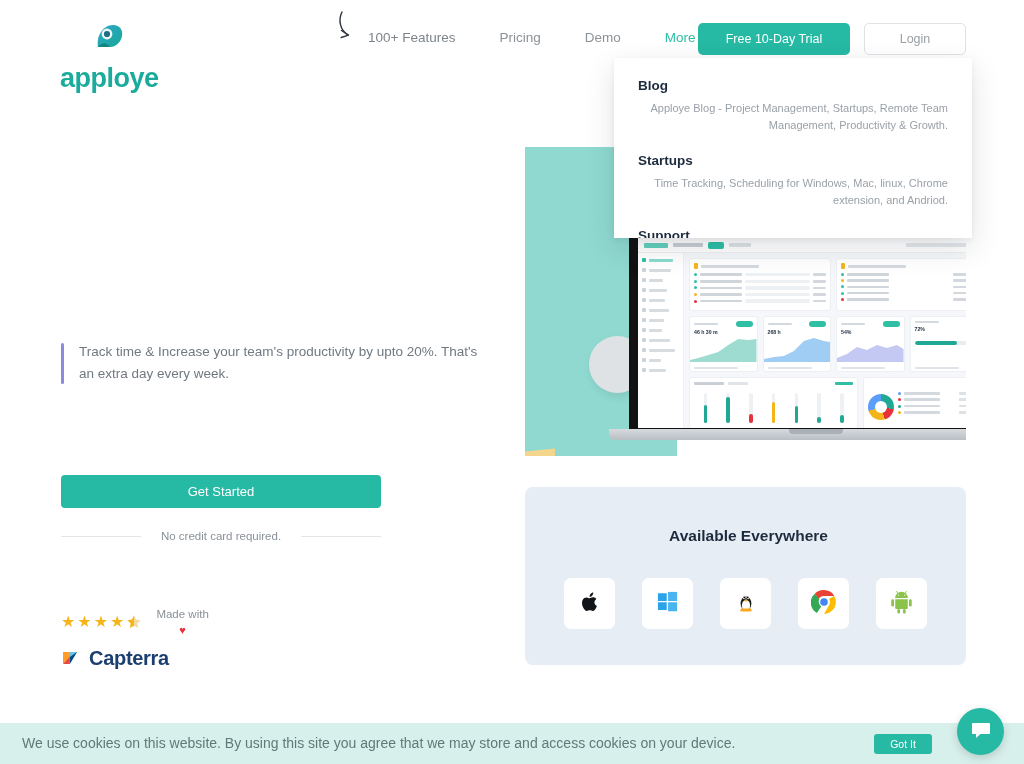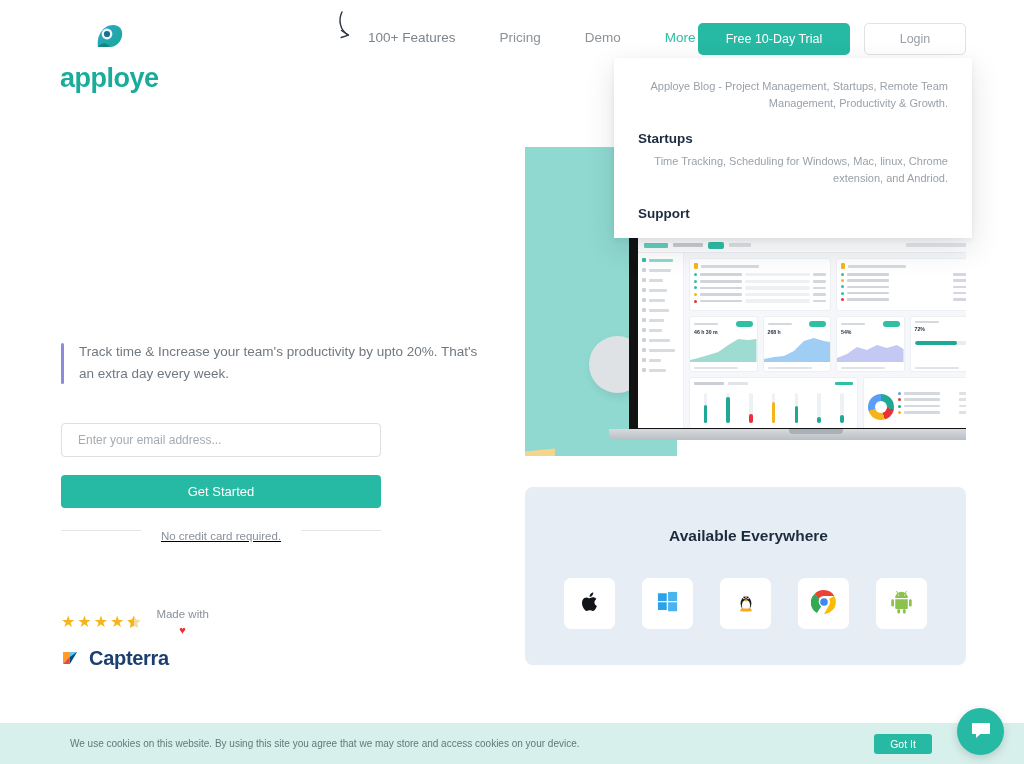--- a/index.html
+++ b/index.html
@@ -210,23 +210,22 @@
     cursor: pointer;
     font-family: inherit;
   }
 
   .nocc-row {
     position: absolute;
     left: 61px;
     top: 530px;
     width: 320px;
     display: flex;
-    align-items: flex-start;
+    align-items: center;
     gap: 20px;
-    text-decoration: underline;
   }
   .nocc-line { flex: 1; height: 1px; background: #e2e5e8; }
   .nocc-text { font-size: 11.5px; color: #8a9199; white-space: nowrap; }
 
   .rating-row {
     position: absolute;
     left: 61px;
     top: 608px;
     display: flex;
     align-items: center;
@@ -462,24 +461,23 @@
     bottom: 0;
     width: 1024px;
     height: 41px;
     background: #d8f0ec;
     display: flex;
     align-items: center;
     padding: 0 22px;
     z-index: 30;
   }
   .cookie-text {
-    font-size: 10px;
+    font-size: 14px;
     color: #5e7a77;
     line-height: 1.4;
-    margin-left: 48px;
   }
   .cookie-btn {
     margin-left: auto;
     margin-right: 70px;
     width: 58px;
     height: 20px;
     background: #26b9a4;
     color: #fff;
     border: none;
     border-radius: 3px;
@@ -797,33 +795,33 @@
           </div>
 
         </div>
       </div>
       <div class="laptop-base"></div>
       <div class="laptop-notch"></div>
     </div>
   </div>
 
   <div class="dropdown">
+    <div class="dd-title">Blog</div>
     <div class="dd-desc">Apploye Blog - Project Management, Startups, Remote Team Management, Productivity &amp; Growth.</div>
     <div class="dd-title">Startups</div>
     <div class="dd-desc">Time Tracking, Scheduling for Windows, Mac, linux, Chrome extension, and Andriod.</div>
     <div class="dd-title last">Support</div>
   </div>
 
 
   <div class="subtitle-row">
     <div class="accent-bar"></div>
     <div class="subtitle">Track time &amp; Increase your team's productivity by upto 20%. That's an extra day every week.</div>
   </div>
 
-  <input class="email-input" type="text" placeholder="Enter your email address..." style="">
 
   <button class="btn-get-started">Get Started</button>
 
   <div class="nocc-row">
     <span class="nocc-line"></span>
     <span class="nocc-text">No credit card required.</span>
     <span class="nocc-line"></span>
   </div>
 
   <div class="rating-row">

